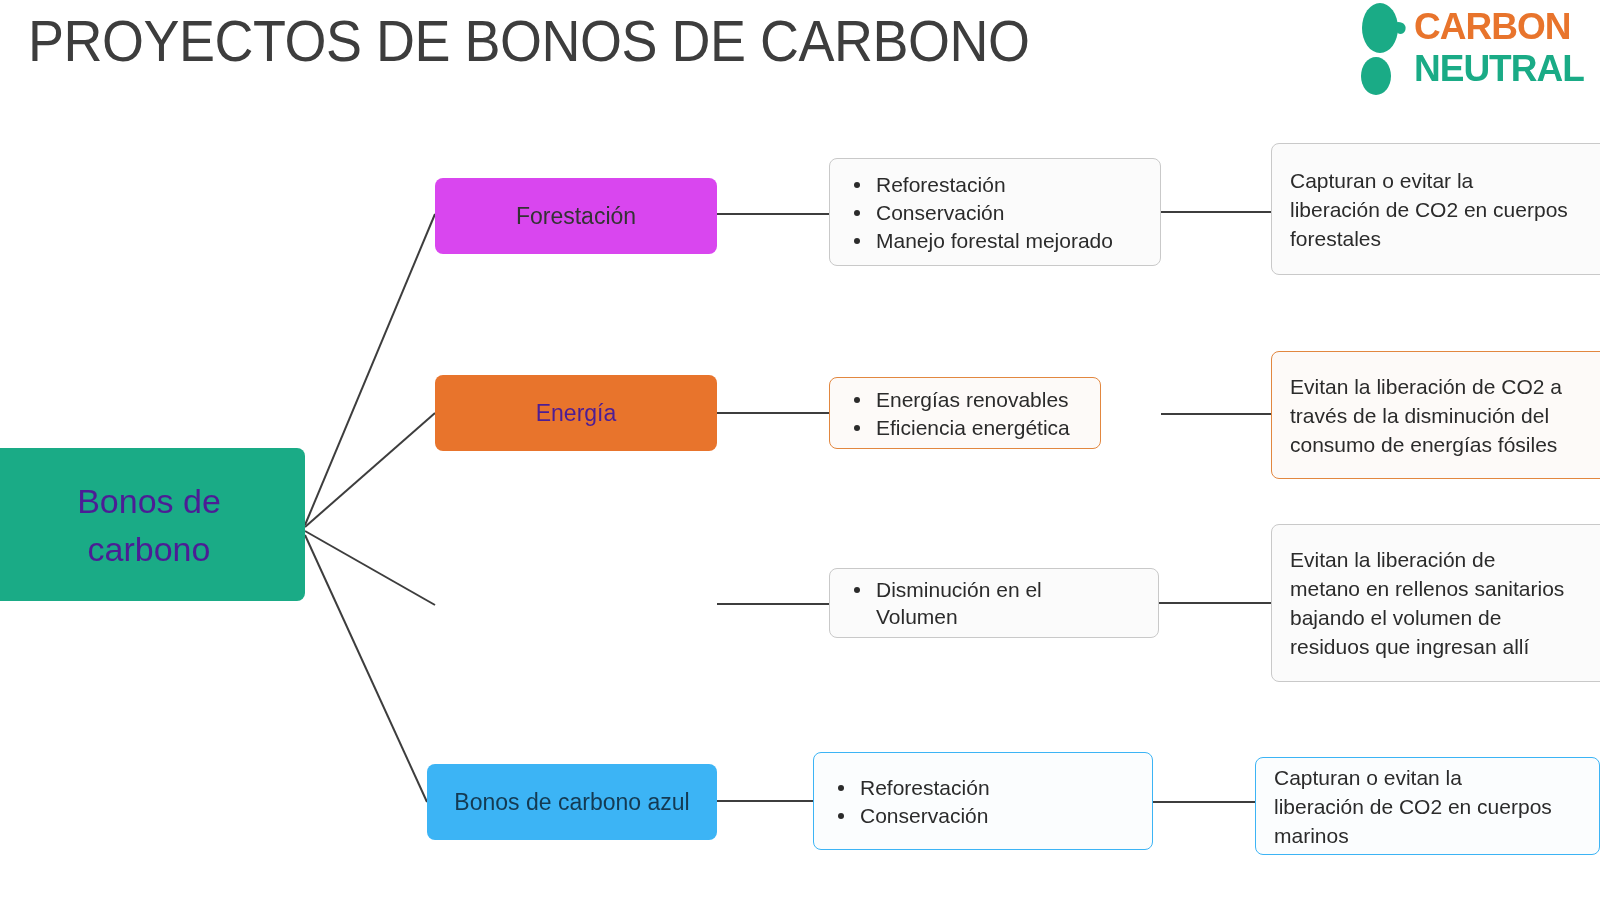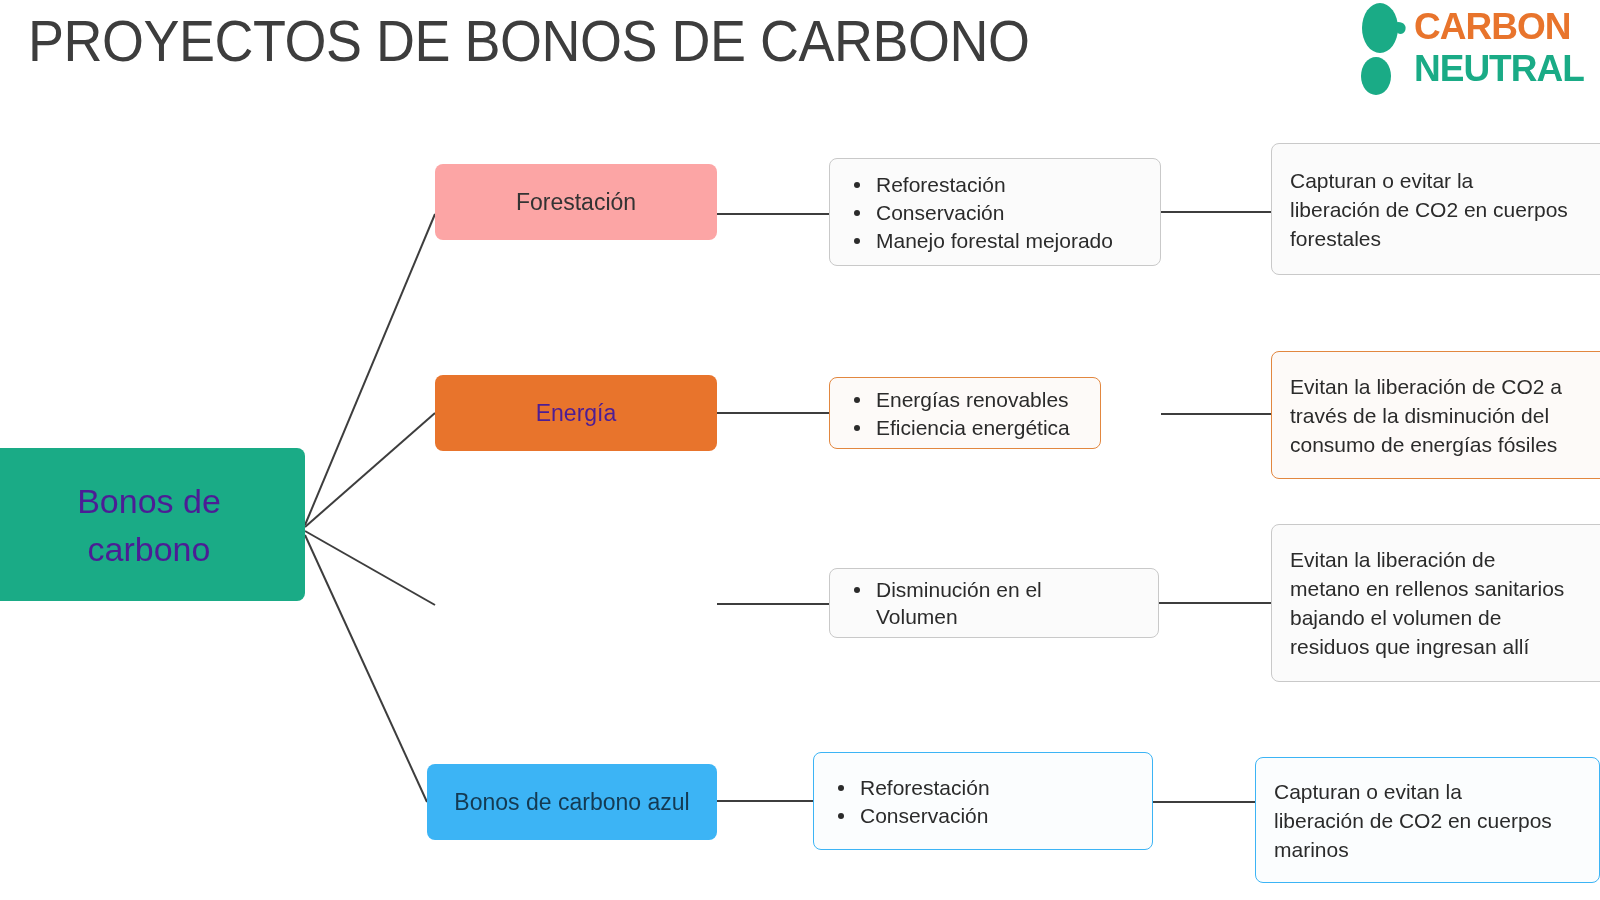--- a/index.html
+++ b/index.html
@@ -95,21 +95,21 @@
     justify-content: center;
     text-align: center;
     padding: 0 14px;
   }
   .cat-node .node-label {
     font-size: 23px;
     line-height: 30px;
     color: #333333;
   }
 
-  #cat-forestacion { left: 435px; top: 164px; background: #fca5a5; }
+  #cat-forestacion { left: 435px; top: 178px; background: #d946ef; }
   #cat-energia     { left: 435px; top: 375px; background: #e8742c; }
   #cat-energia .node-label { color: #4c1d95; }
   #cat-residuos    { left: 435px; top: 567px; background: #e2e2e2; }
   #cat-azul        { left: 427px; top: 764px; background: #3cb4f5; width: 290px; }
   #cat-azul .node-label { color: #143a52; }
 
   
   .list-box {
     position: absolute;
     background: #fbfbfb;
@@ -164,21 +164,21 @@
     font-size: 21px;
     line-height: 29px;
     color: #2b2b2b;
     white-space: pre-line;
   }
 
   #desc-forestacion { left: 1271px; top: 143px; width: 340px; height: 132px; }
   #desc-energia     { left: 1271px; top: 351px; width: 340px; height: 128px;
                       background: #fdfaf8; border-color: #e2873f; }
   #desc-residuos    { left: 1271px; top: 524px; width: 340px; height: 158px; }
-  #desc-azul        { left: 1255px; top: 757px; width: 345px; height: 126px;
+  #desc-azul        { left: 1255px; top: 757px; width: 345px; height: 98px;
                       background: #fbfdfe; border-color: #3cb4f5; }
 </style>
 </head>
 <body>
 
 <div id="page">
 
   <h1 id="page-title">PROYECTOS DE BONOS DE CARBONO</h1>
 
   <div id="logo">

